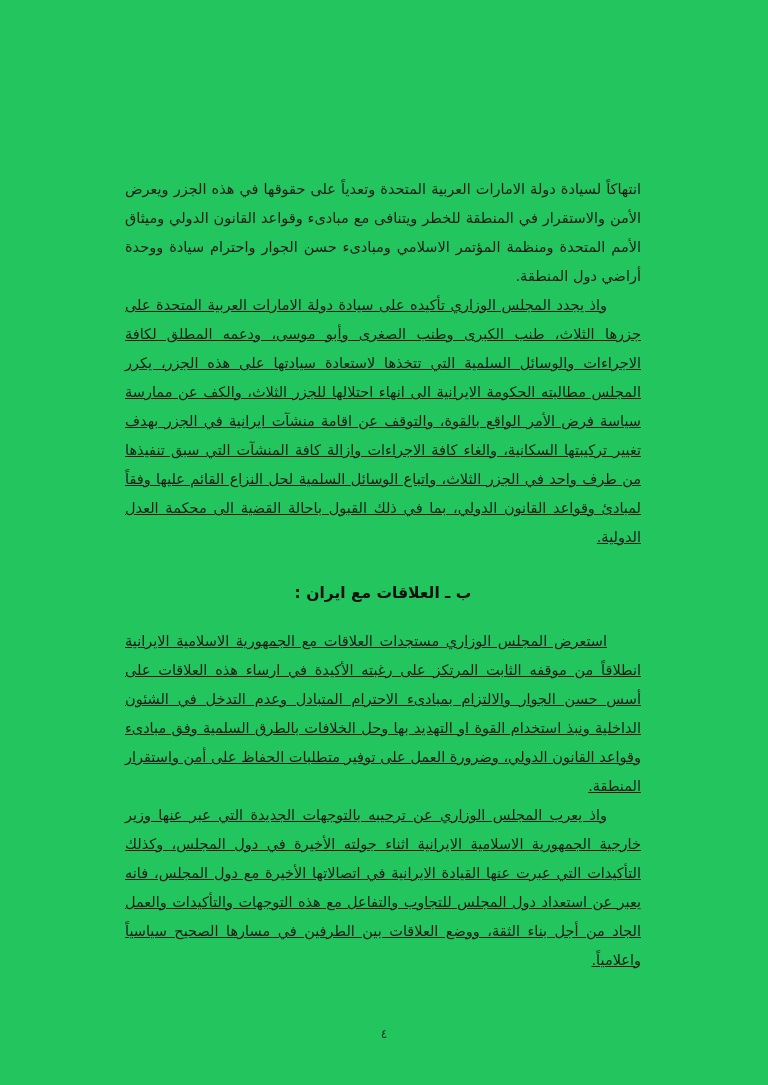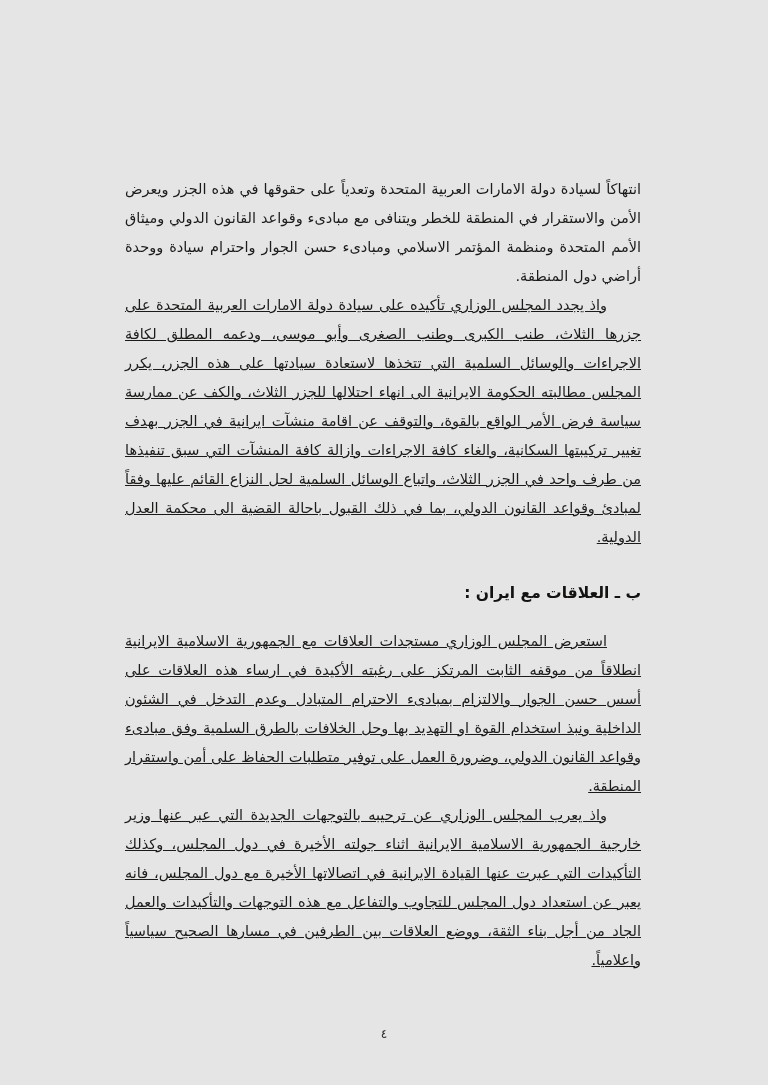--- a/index.html
+++ b/index.html
@@ -4,21 +4,21 @@
 <style>
   html, body {
     margin: 0;
     padding: 0;
     background: #ffffff;
   }
   .page {
     position: relative;
     width: 768px;
     height: 1085px;
-    background: #e5e5e5;
+    background: #22c55e;
     overflow: hidden;
     font-family: "DejaVu Sans", sans-serif;
   }
   .text-block {
     position: absolute;
     top: 175px;
     right: 127px;
     left: 125px;
     direction: rtl;
     text-align: justify;
@@ -34,21 +34,21 @@
   .para.indent {
     text-indent: 34px;
     text-decoration: underline;
   }
   .section-heading {
     margin: 27px 0 19px 0;
     padding: 0;
     font-size: 15.5px;
     font-weight: bold;
     color: #141210;
-    text-align: right;
+    text-align: center;
   }
   .page-number {
     position: absolute;
     bottom: 44px;
     left: 0;
     right: 0;
     text-align: center;
     font-size: 12px;
     color: #2a2a2a;
     direction: rtl;

